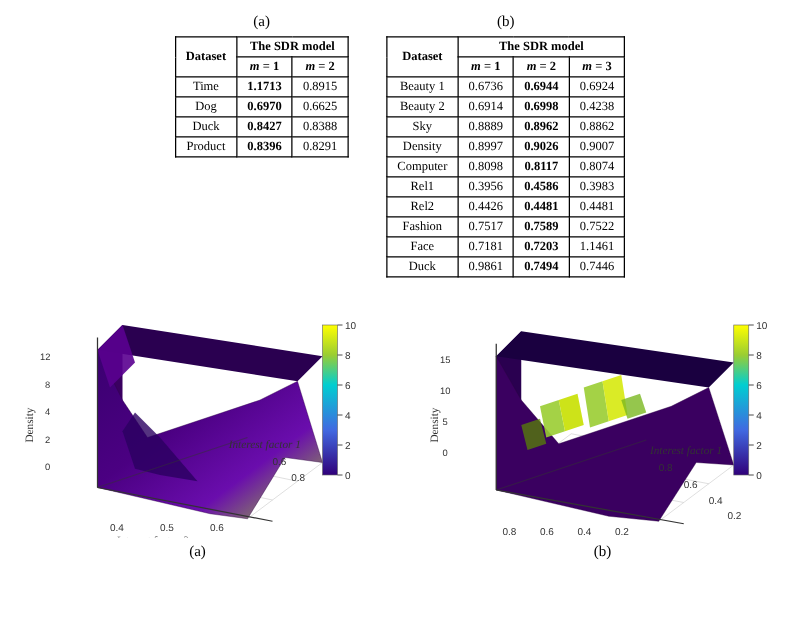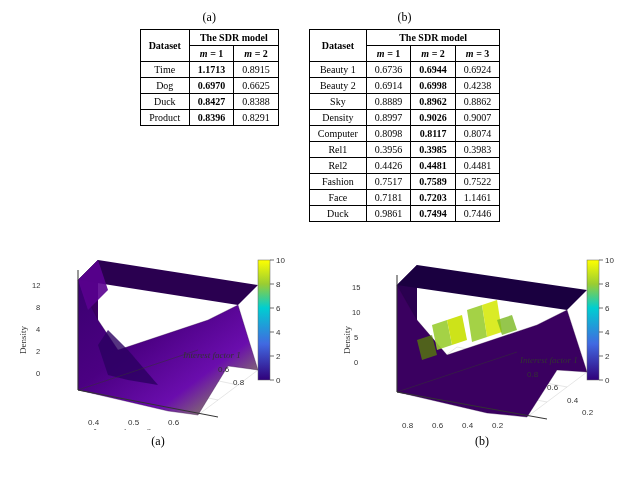--- a/index.html
+++ b/index.html
@@ -179,21 +179,21 @@
             </tr>
             <tr>
               <td>Computer</td>
               <td>0.8098</td>
               <td><b>0.8117</b></td>
               <td>0.8074</td>
             </tr>
             <tr>
               <td>Rel1</td>
               <td>0.3956</td>
-              <td><b>0.3985</b></td>
+              <td><b>0.4586</b></td>
               <td>0.3983</td>
             </tr>
             <tr>
               <td>Rel2</td>
               <td>0.4426</td>
               <td><b>0.4481</b></td>
               <td>0.4481</td>
             </tr>
             <tr>
               <td>Fashion</td>

